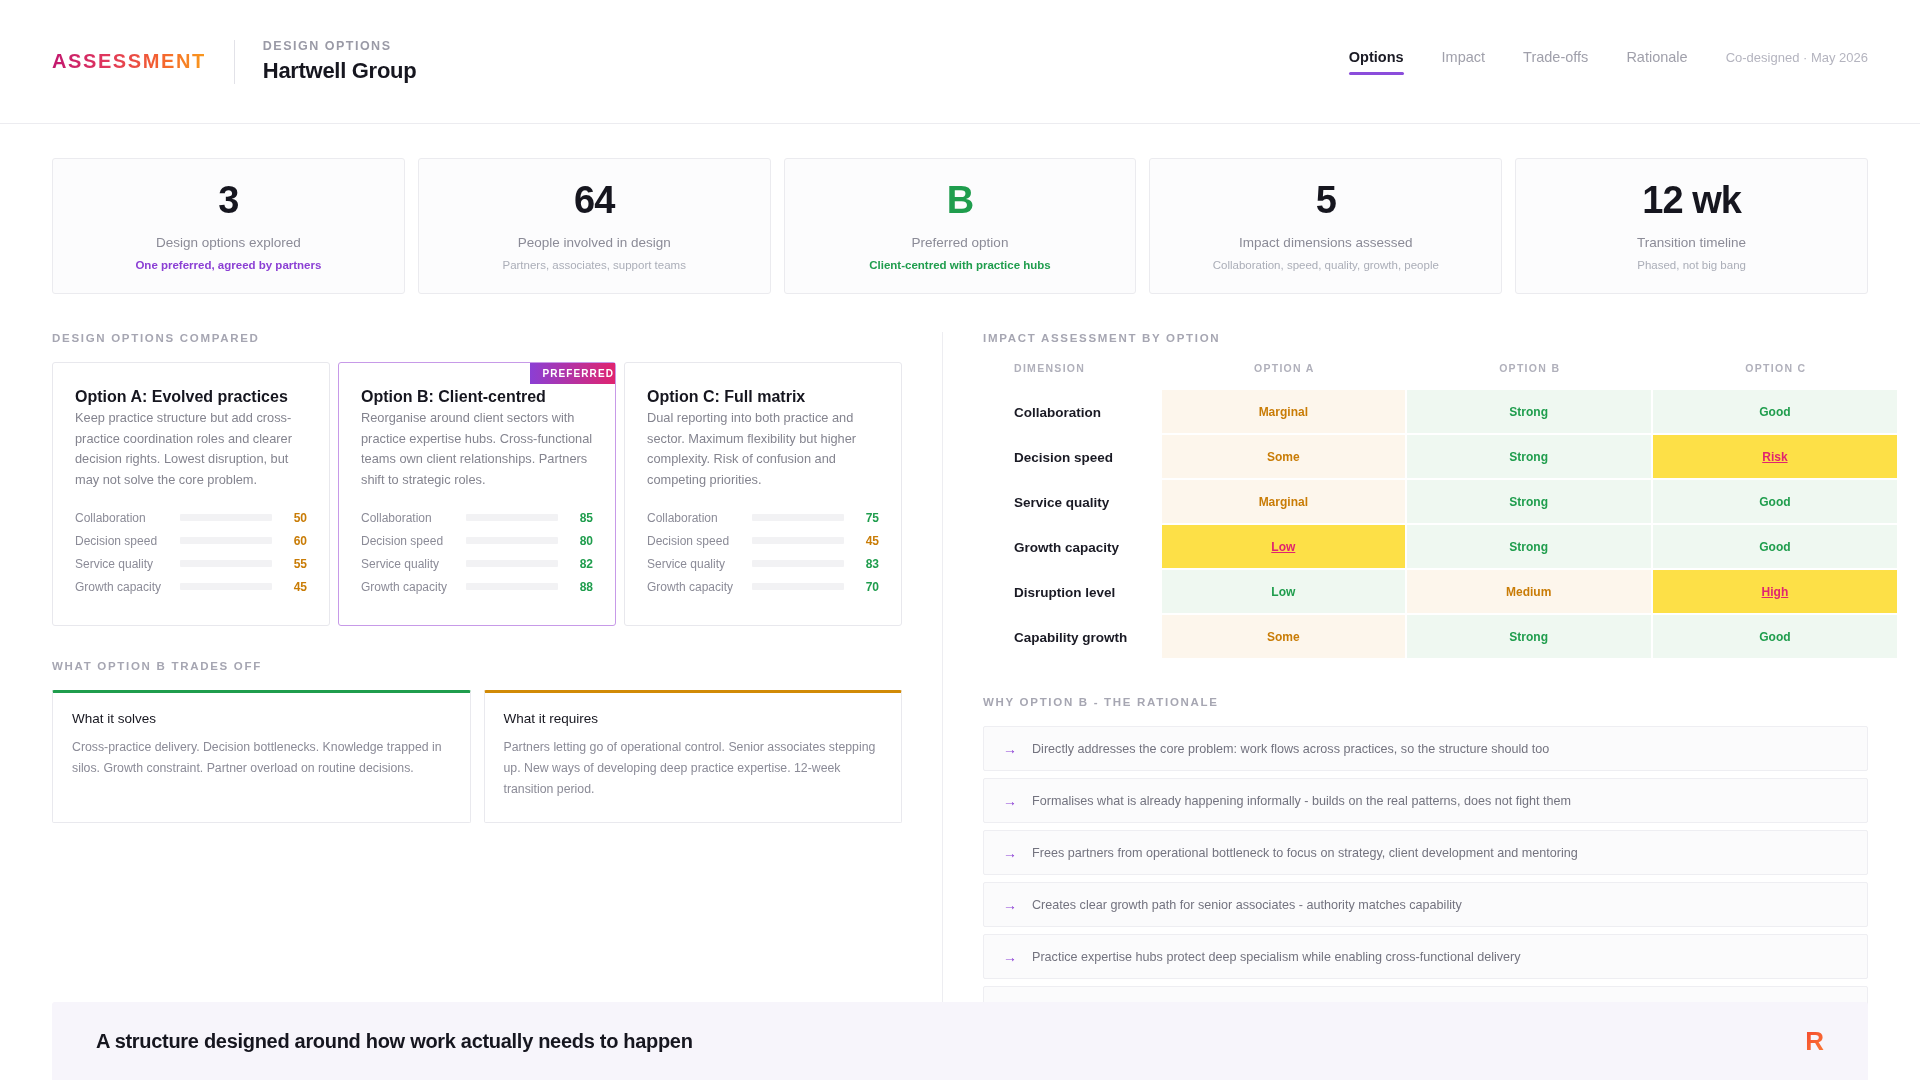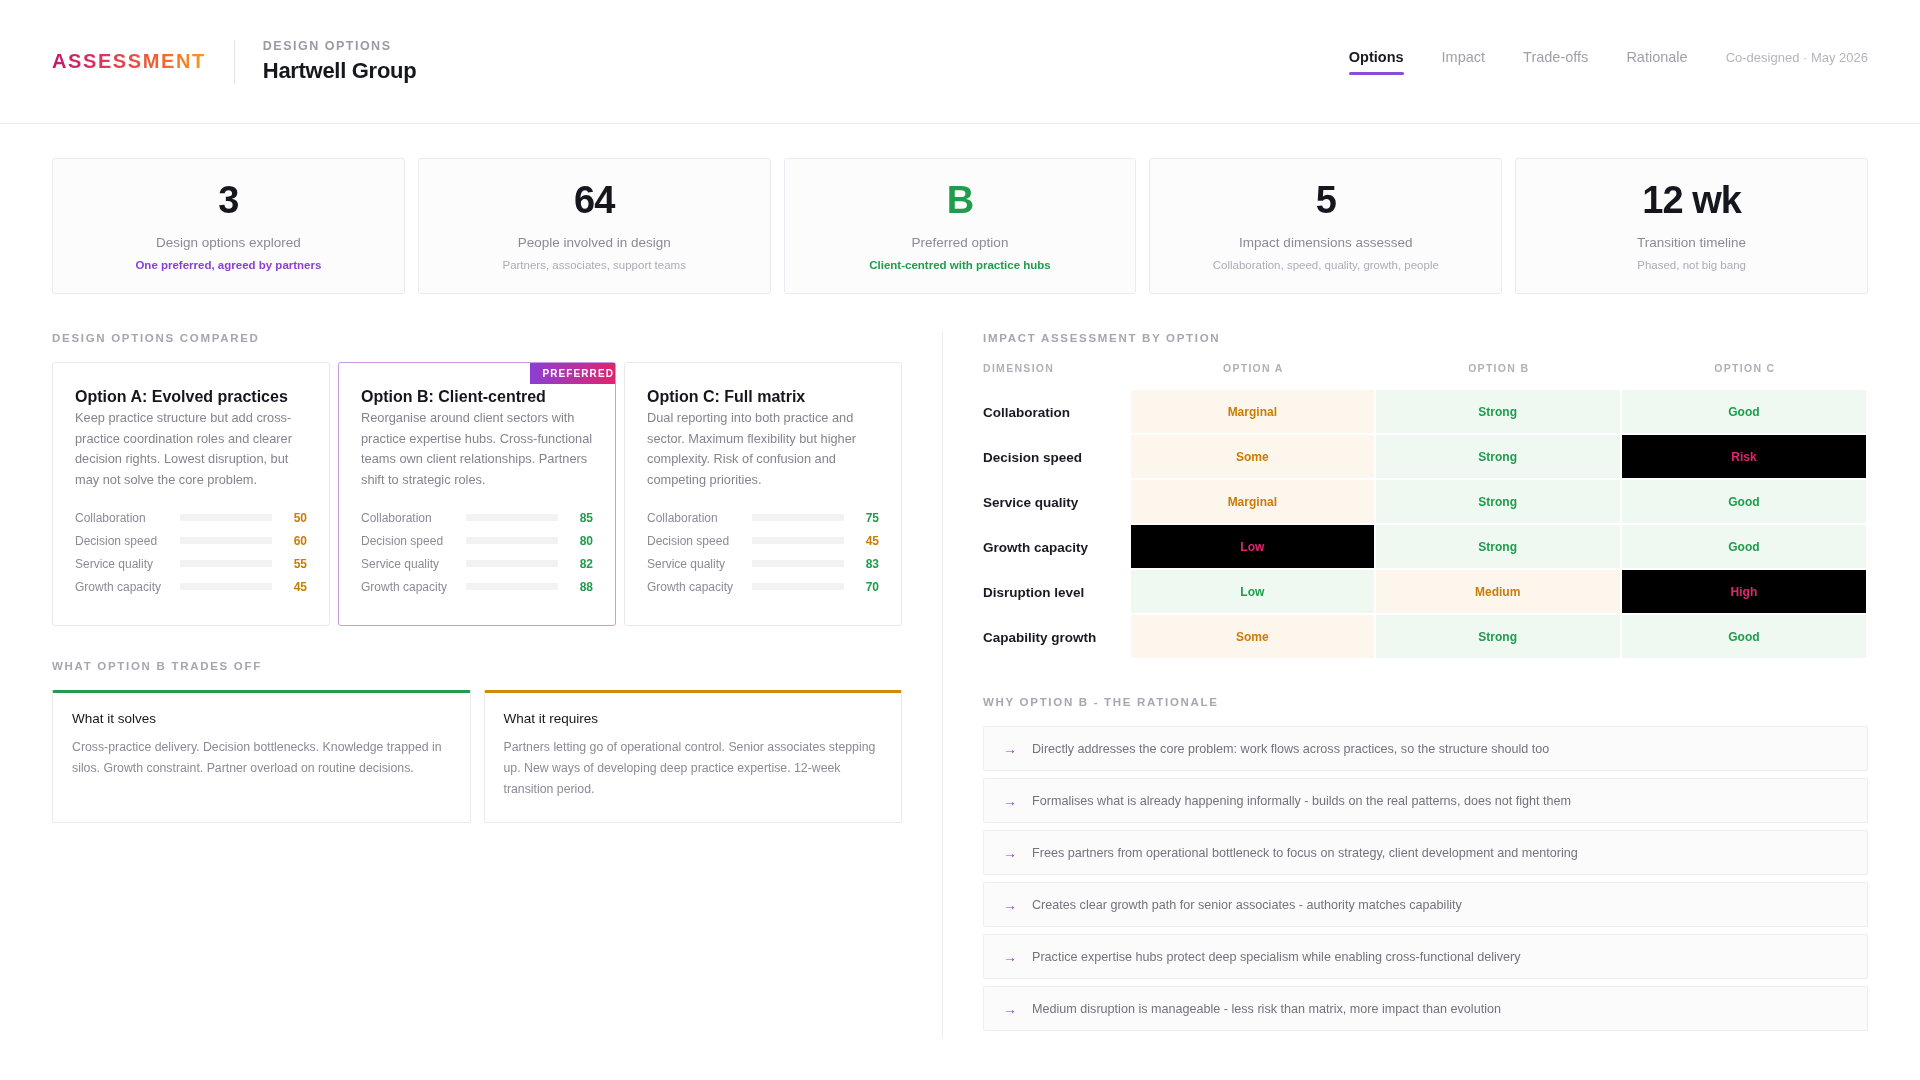--- a/index.html
+++ b/index.html
@@ -107,40 +107,40 @@
   .trade-grid { display:grid; grid-template-columns:1fr 1fr; gap:13px; }
   .trade-card {
     border:1px solid #e9e9ee; border-radius:2px; background:#fff;
     padding:18px 19px 22px 19px; border-top:3px solid #1f9d4d;
   }
   .trade-card.req { border-top-color:#d18a06; }
   .trade-h { font-size:13.5px; font-weight:400; color:#16161f; margin-bottom:11px; }
   .trade-b { font-size:12.3px; line-height:1.72; color:#8b8b97; }
 
   
-  .tbl { width:100%; border-collapse:collapse; }
+  .tbl { width:100%; border-collapse:collapse;margin-left:31px; }
   .tbl th {
     font-size:10.5px; letter-spacing:1.3px; color:#b0b0bb;
     font-weight:600; text-transform:uppercase; text-align:center;
     padding:0 0 16px 0;
   }
   .tbl th.dim { text-align:left; }
   .tbl td { padding:0; height:45px; vertical-align:middle; }
   .tbl td.dim {
     font-size:13.5px; font-weight:700; color:#1a1a24;
     width:148px; padding-right:14px; background:#fff;
   }
   .cell {
     height:45px; display:flex; align-items:center; justify-content:center;
     font-size:12px; font-weight:700; border-bottom:2px solid #fff;
     border-right:2px solid #fff;
   }
   .cell.pos  { background:#eff8f1; color:#1f9d4d; }
   .cell.warn { background:#fdf6ec; color:#c97c06; }
-  .cell.neg  { background:#000000; color:#e0246f; }
+  .cell.neg  { background:#fde047; color:#e0246f;text-decoration:underline; }
 
   
   .rat-wrap { margin-top:36px; }
   .rat-item {
     border:1px solid #eeeef2; background:#fbfbfc; border-radius:2px;
     height:45px; display:flex; align-items:center; gap:15px;
     padding:0 19px; margin-bottom:7px;
   }
   .arrow { color:#8b3fd4; font-size:14px; flex:none; line-height:1; }
   .rat-text { font-size:12.6px; color:#73737f; }
@@ -423,14 +423,18 @@
           <span class="rat-text">Practice expertise hubs protect deep specialism while enabling cross-functional delivery</span>
         </div>
         <div class="rat-item">
           <span class="arrow">→</span>
           <span class="rat-text">Medium disruption is manageable - less risk than matrix, more impact than evolution</span>
         </div>
       </div>
     </div>
   </div>
 
+  <div class="banner">
+    <div class="banner-title">A structure designed around how work actually needs to happen</div>
+    <div class="rmark">R</div>
+  </div>
 
 </div>
 
 </body></html>

